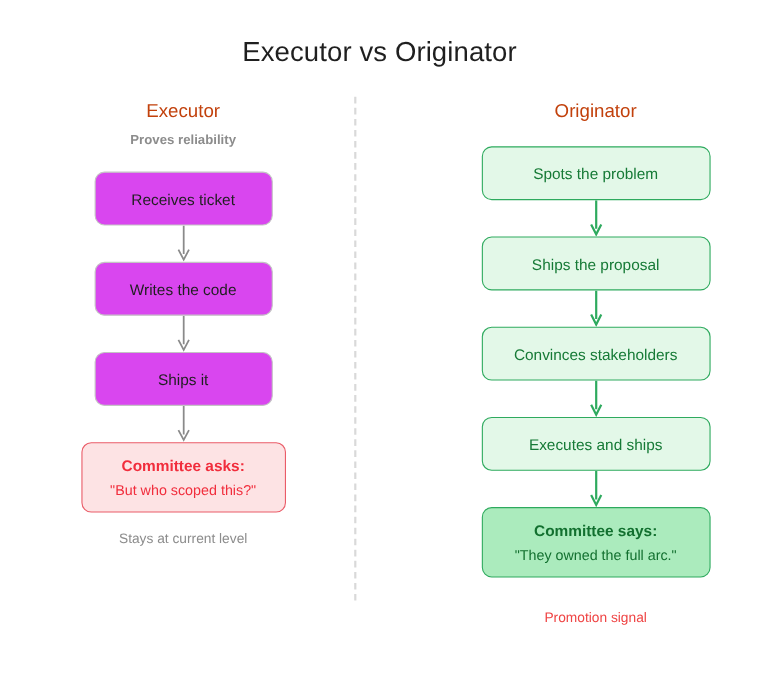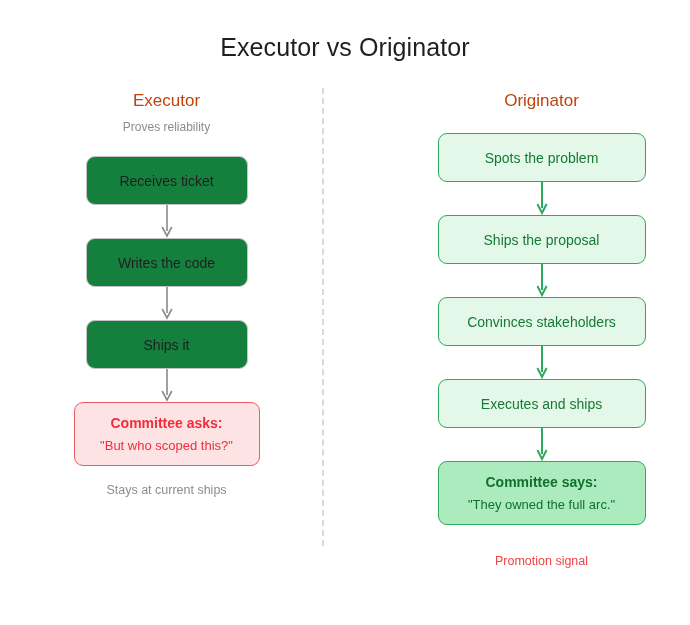--- a/index.html
+++ b/index.html
@@ -51,21 +51,21 @@
     text-align: center;
     font-size: 17px;
     font-weight: 400;
     color: #c2410c;
     margin: 0;
     line-height: 22px;
   }
   .col-sub {
     text-align: center;
     font-size: 12px;
-    font-weight: 400;
+    font-weight: 700;
     color: #8c8c8c;
     margin-top: 8px;
     line-height: 15px;
   }
 
   
   .flow {
     margin-top: 21px;
     display: flex;
     flex-direction: column;
@@ -79,21 +79,21 @@
     align-items: center;
     justify-content: center;
     border-radius: 9px;
     text-align: center;
   }
 
   
   .node.gray {
     width: 162px;
     height: 49px;
-    background: #15803d;
+    background: #d946ef;
     border: 1.3px solid #c4c4c4;
     color: #1f1f1f;
     font-size: 14px;
   }
 
   
   .node.red {
     width: 186px;
     height: 64px;
     background: #fde3e4;
@@ -205,21 +205,21 @@
         <line x1="8" y1="0" x2="8" y2="26" stroke="#8a8a8a" stroke-width="1.6"></line>
         <path d="M3.2 22 L8 31 L12.8 22" fill="none" stroke="#8a8a8a" stroke-width="1.6"></path>
       </svg>
     </span>
 
     <div class="node red">
       <span class="line1">Committee asks:</span>
       <span class="line2">"But who scoped this?"</span>
     </div>
 
-    <div class="col-footer gray-note">Stays at current ships</div>
+    <div class="col-footer gray-note">Stays at current level</div>
 
   </div>
 </div>
 
 <div class="column right">
 
   <div class="col-title">Originator</div>
 
   <div class="flow">
 

